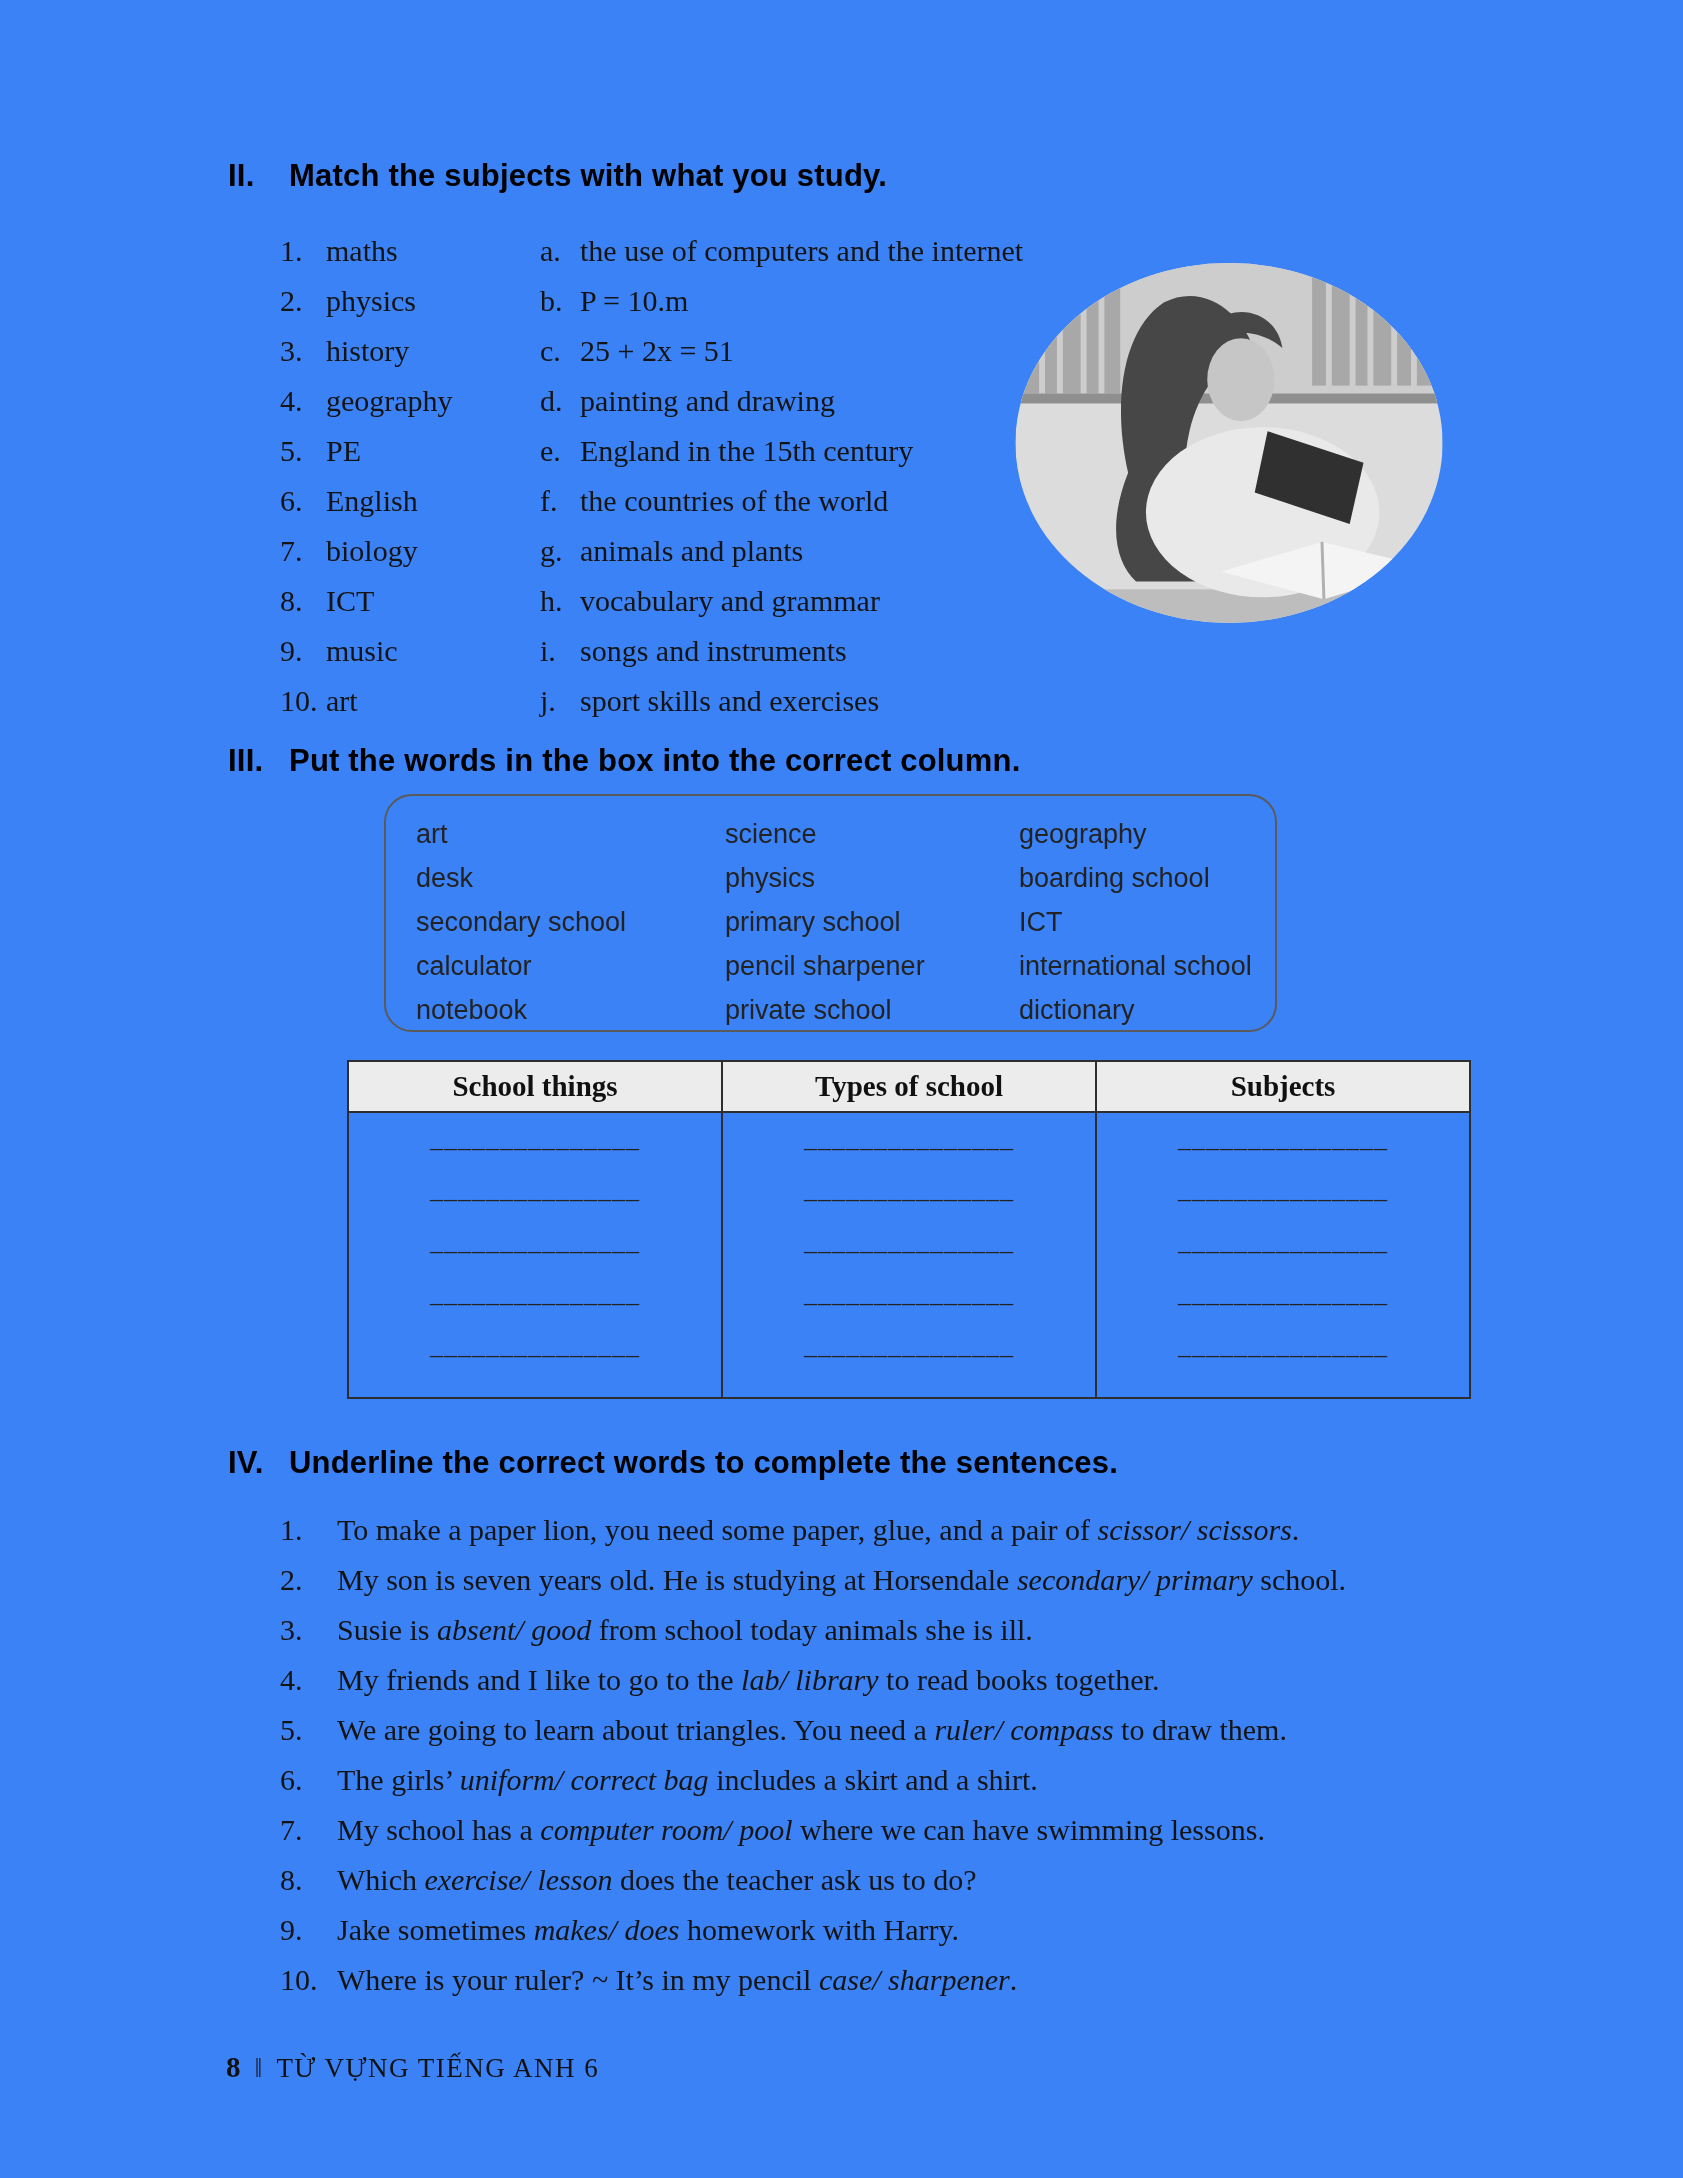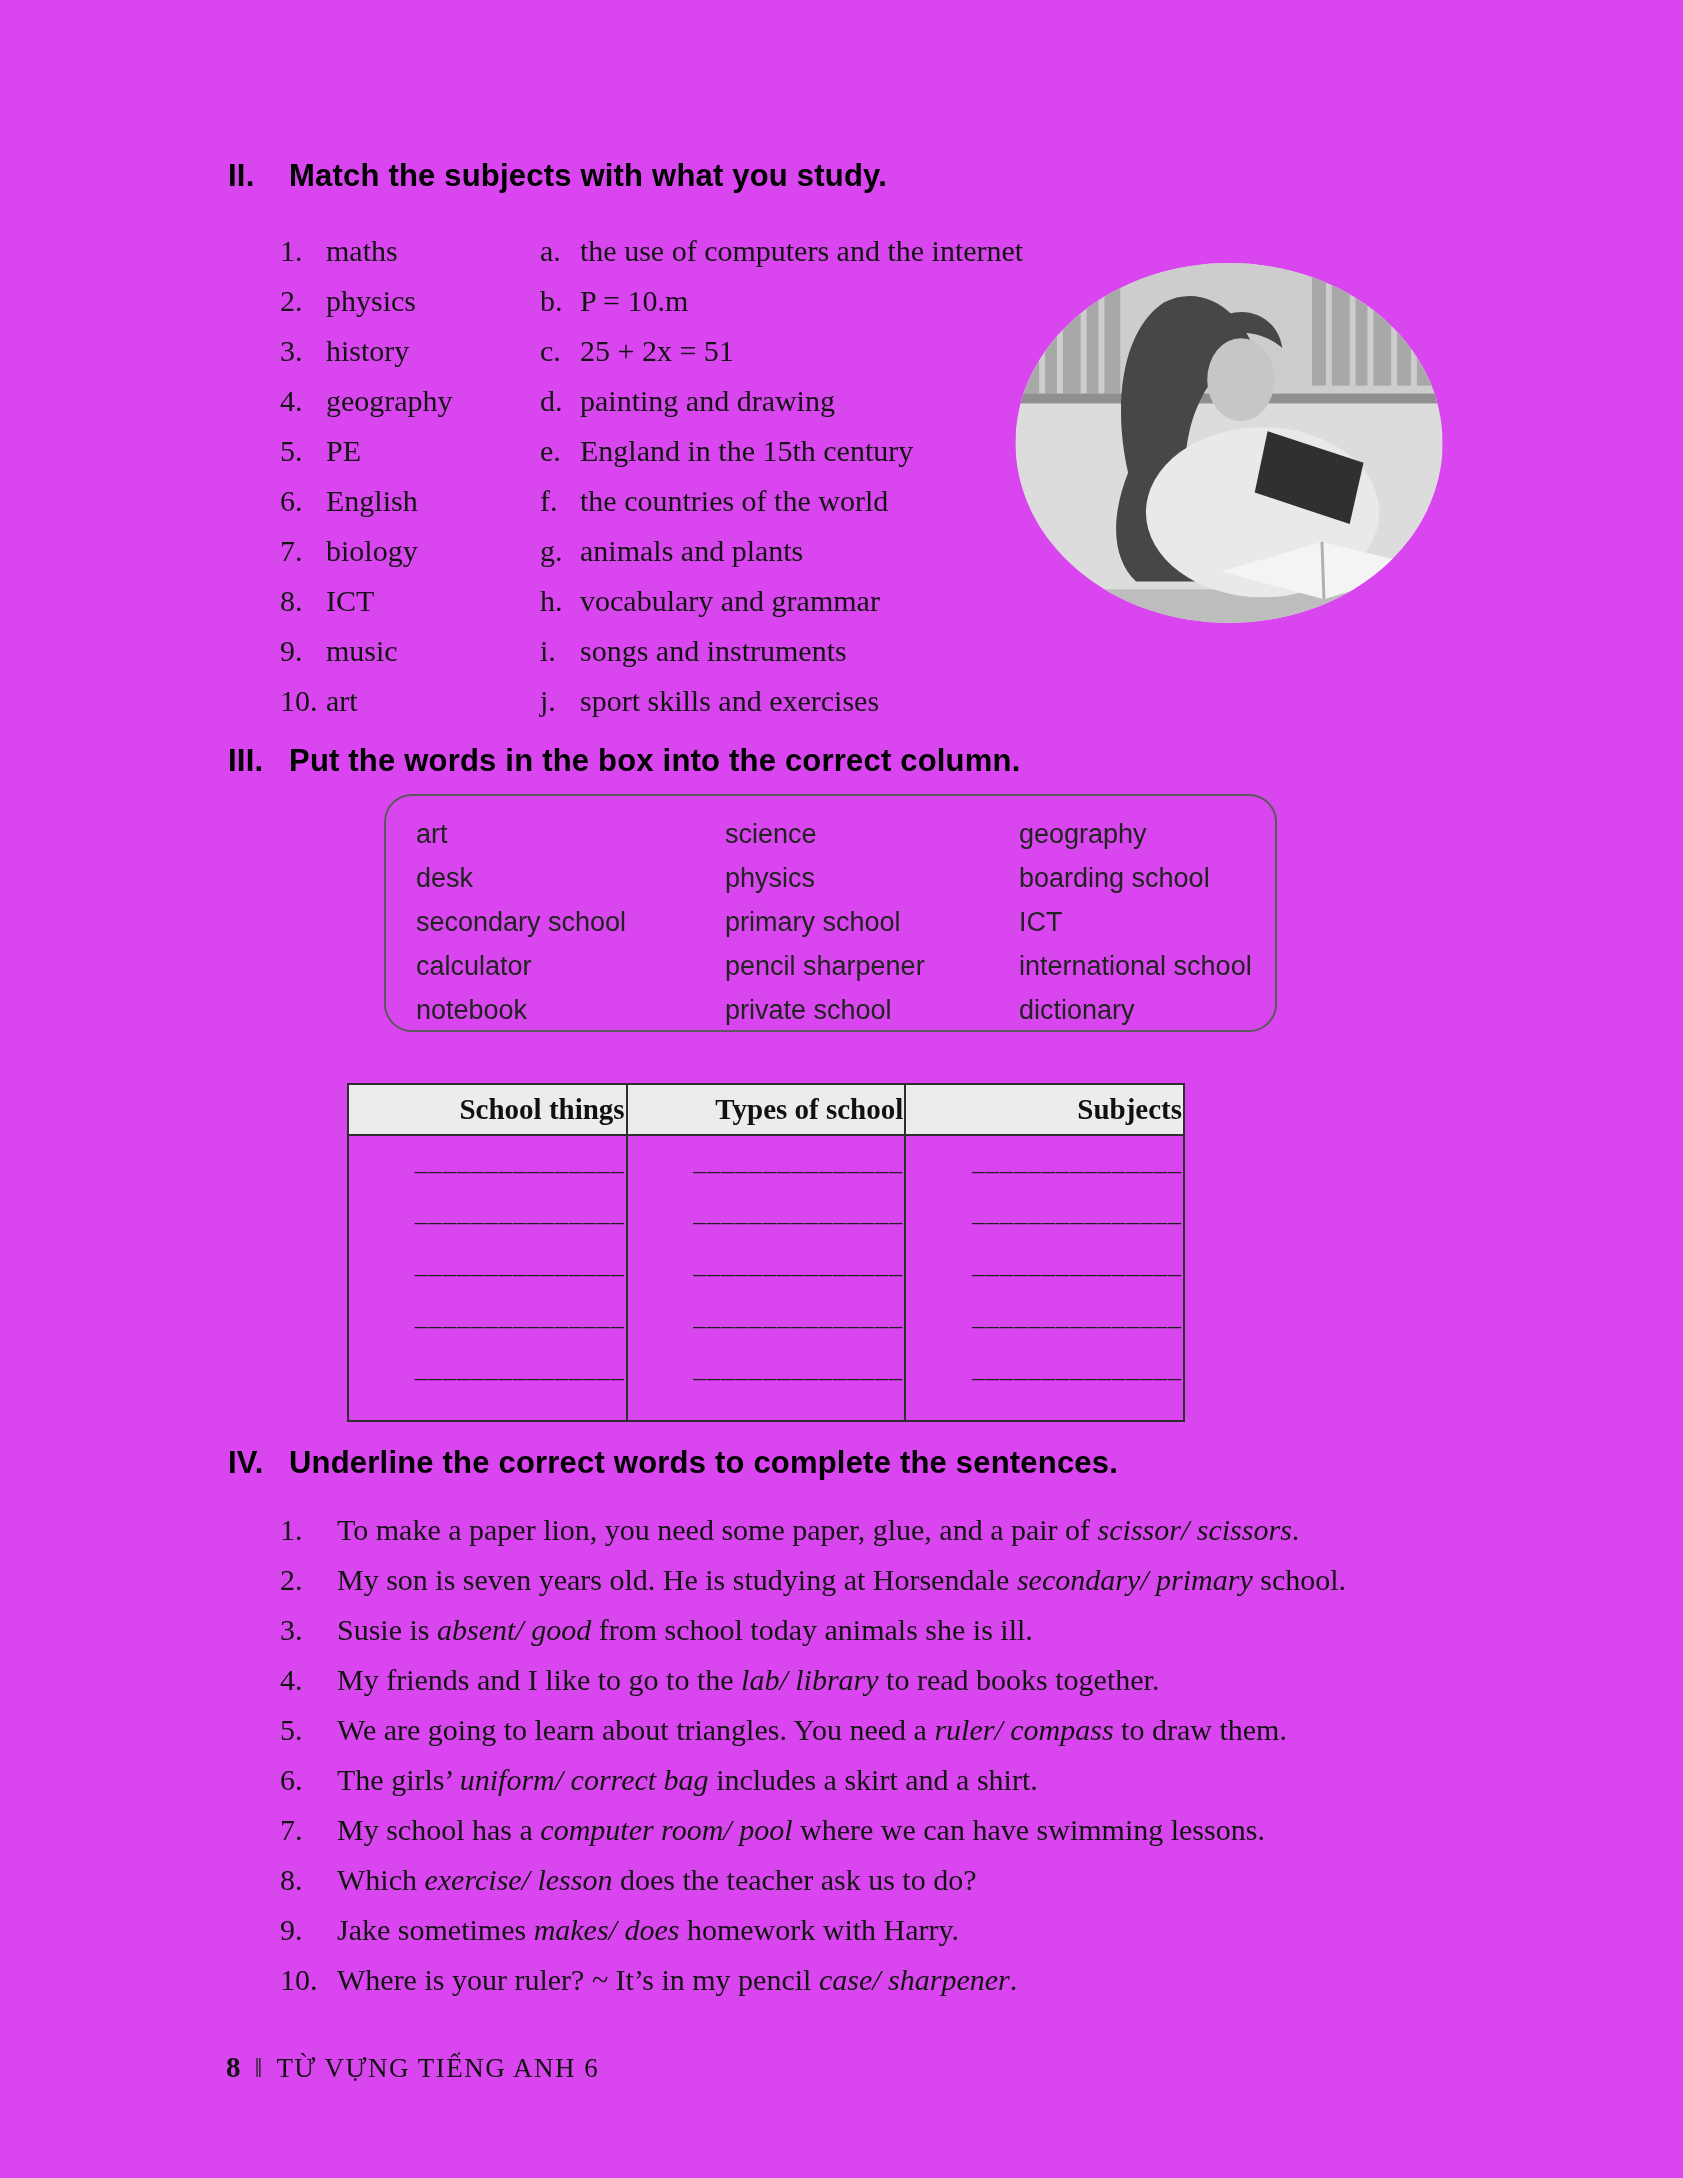--- a/index.html
+++ b/index.html
@@ -2,21 +2,21 @@
 <html><head>
 <meta charset="utf-8">
 <title>Workbook Page</title>
 <style>
   *{box-sizing:border-box;}
   html,body{margin:0;padding:0;}
   body{
     width:1683px;height:2178px;background:#ffffff;
     font-family:"Liberation Serif", serif;color:#141414;
   }
-  .page{position:relative;width:1683px;height:2178px;overflow:hidden;background:#d946ef;}
+  .page{position:relative;width:1683px;height:2178px;overflow:hidden;background:#3b82f6;}
 
   
   .heading{
     position:absolute;display:flex;
     font-family:"Liberation Sans", sans-serif;font-weight:700;
     font-size:31px;color:#000;letter-spacing:0.2px;
   }
   .heading .h-num{width:61px;flex:0 0 auto;}
   #ex2-heading{left:228px;top:158px;}
   #ex3-heading{left:228px;top:743px;}
@@ -40,22 +40,22 @@
     font-family:"Liberation Sans", sans-serif;
     font-size:27px;line-height:44px;color:#222;
   }
   #word-box .wcol{display:block;}
   #word-box .wcol1{width:285px;}
   #word-box .wcol2{width:294px;margin-left:24px;}
   #word-box span{display:block;}
 
   
   #sort-table{
-    position:absolute;left:347px;top:1083px;width:838px;
-    border-collapse:collapse;text-align:right;
+    position:absolute;left:347px;top:1060px;width:1124px;
+    border-collapse:collapse;text-align:center;
     border:2px solid #2e2e2e;table-layout:fixed;
   }
   #sort-table th{
     border:2px solid #2e2e2e;background:#ececec;
     font-family:"Liberation Serif", serif;font-weight:700;
     font-size:29px;height:51px;color:#111;
   }
   #sort-table td{
     border-left:2px solid #2e2e2e;border-right:2px solid #2e2e2e;
     height:52px;font-size:26px;color:#222;letter-spacing:1px;vertical-align:middle;

